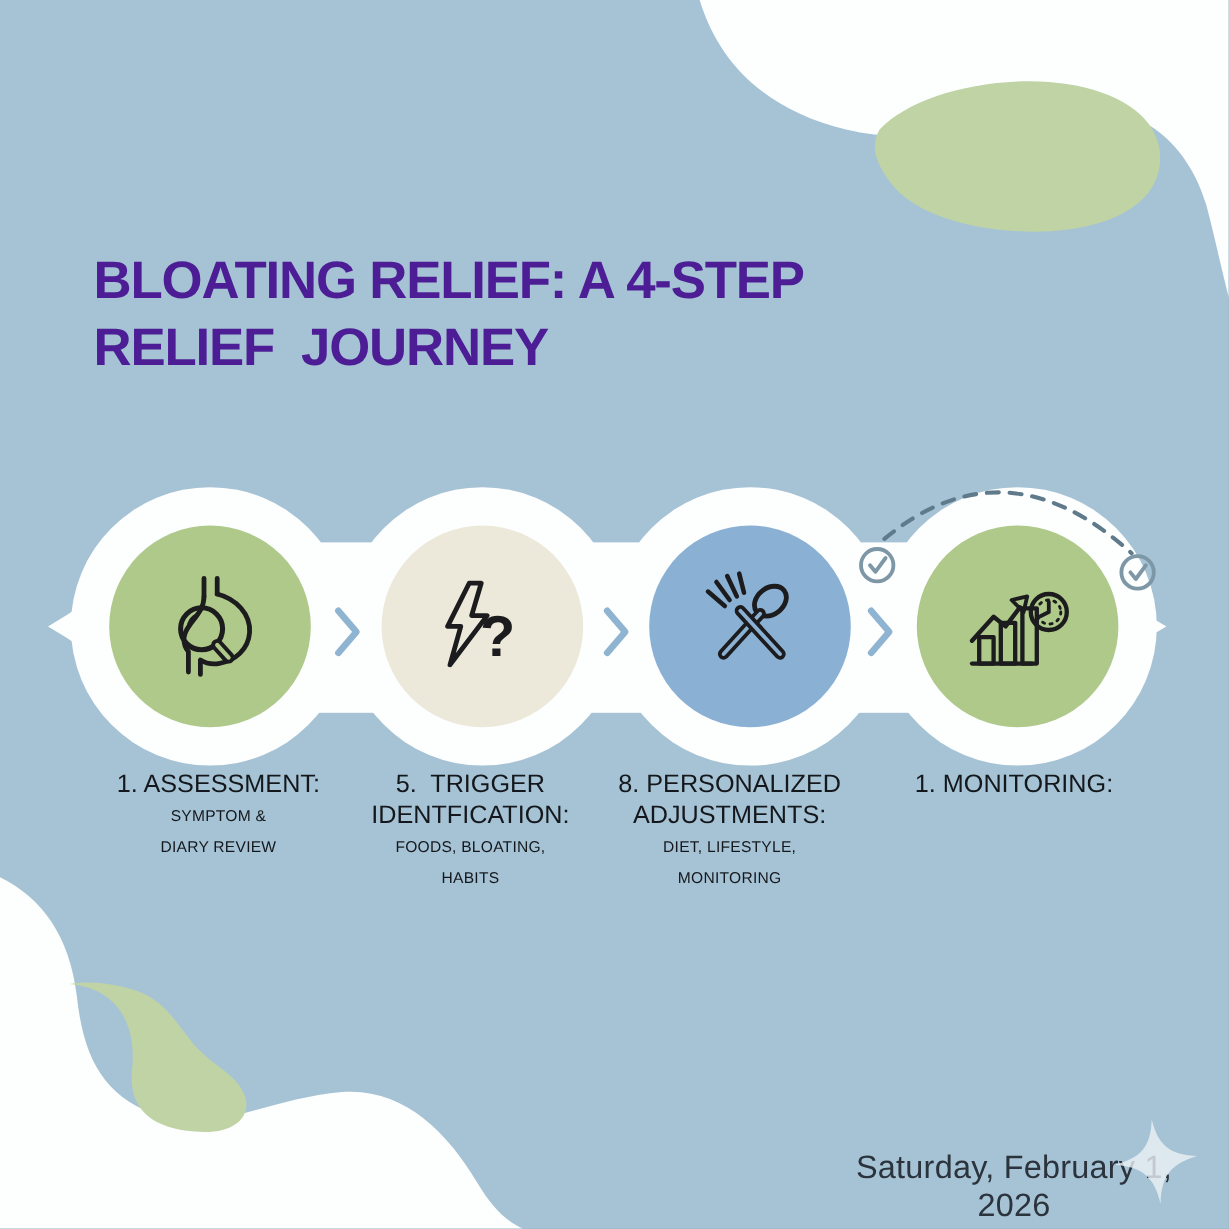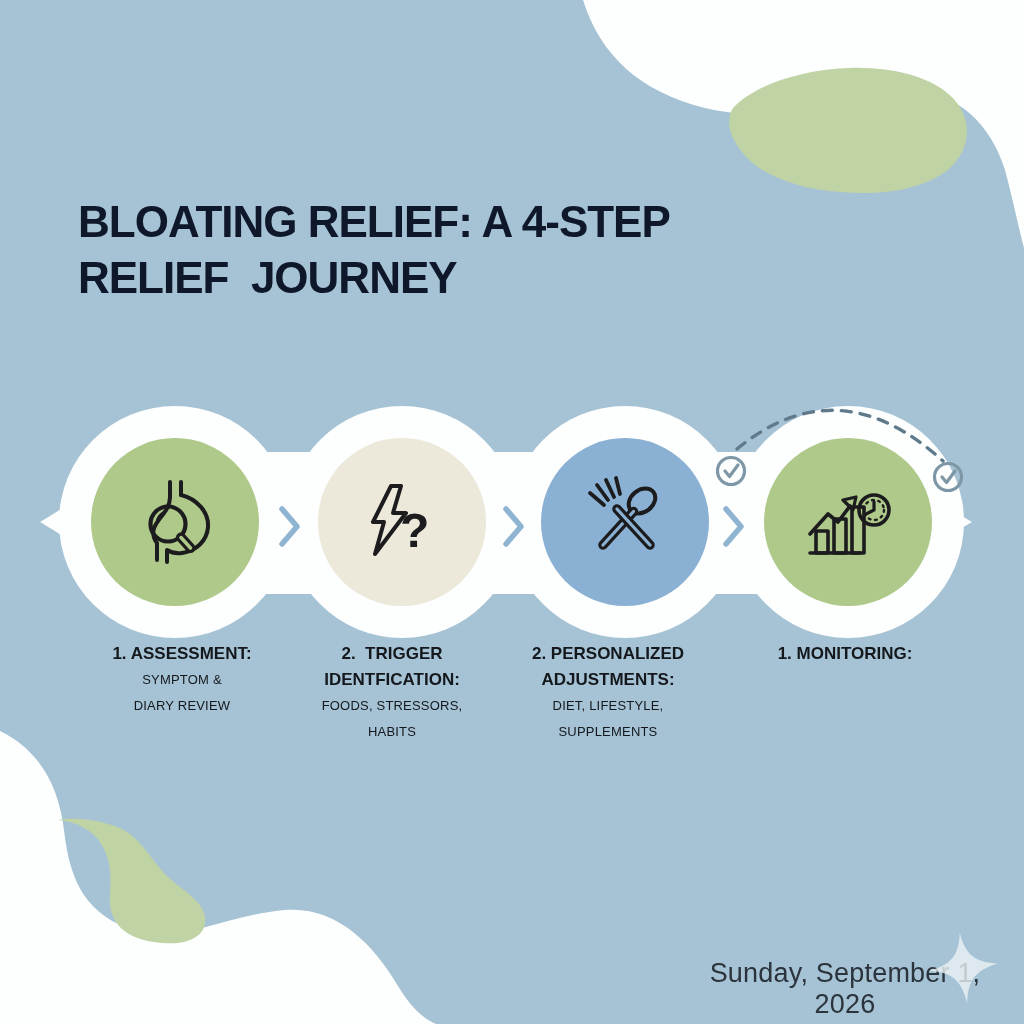--- a/index.html
+++ b/index.html
@@ -2,26 +2,26 @@
 <html><head>
 <meta charset="utf-8">
 <style>
   html,body{margin:0;padding:0;background:#8ea8b8;}
   .canvas{
     position:relative;width:1024px;height:1024px;overflow:hidden;
     font-family:"Liberation Sans",sans-serif;background:#a6c3d5;
   }
   .bg-svg{position:absolute;left:0;top:0;width:1024px;height:1024px;}
   .title{
-    position:absolute;left:78px;top:194px;width:640px;
+    position:absolute;left:78px;top:206px;width:640px;
     font-size:44px;line-height:1.27;font-weight:bold;letter-spacing:-1px;
-    color:#0f172a;white-space:pre-wrap;
+    color:#4c1d95;white-space:pre-wrap;
   }
   .step-label{position:absolute;top:641px;width:250px;text-align:center;color:#14181c;}
-  .step-label .heading{display:block;font-size:17px;font-weight:bold;line-height:26px;white-space:pre-wrap;}
+  .step-label .heading{display:block;font-size:21px;font-weight:normal;line-height:26px;white-space:pre-wrap;}
   .step-label .sub{display:block;font-size:13px;font-weight:normal;line-height:26px;white-space:pre-wrap;letter-spacing:.2px;}
   .label-1{left:57px;}
   .label-2{left:267px;}
   .label-3{left:483px;}
   .label-4{left:720px;}
   .date{
     position:absolute;left:700px;top:958px;width:290px;text-align:center;
     font-size:27px;color:#2b333c;letter-spacing:.2px;
   }
   .sparkle{position:absolute;left:923px;top:926px;width:86px;height:84px;opacity:.78;}
@@ -116,34 +116,34 @@
 
   <div class="title">BLOATING RELIEF: A 4-STEP
 RELIEF  JOURNEY</div>
 
   <div class="step-label label-1">
     <span class="heading">1. ASSESSMENT:</span>
     <span class="sub">SYMPTOM &amp;
 DIARY REVIEW</span>
   </div>
   <div class="step-label label-2">
-    <span class="heading">2.  TRIGGER
+    <span class="heading">5.  TRIGGER
 IDENTFICATION:</span>
-    <span class="sub">FOODS, STRESSORS,
+    <span class="sub">FOODS, BLOATING,
 HABITS</span>
   </div>
   <div class="step-label label-3">
-    <span class="heading">2. PERSONALIZED
+    <span class="heading">8. PERSONALIZED
 ADJUSTMENTS:</span>
     <span class="sub">DIET, LIFESTYLE,
-SUPPLEMENTS</span>
+MONITORING</span>
   </div>
   <div class="step-label label-4">
     <span class="heading">1. MONITORING:</span>
   </div>
 
-  <div class="date">Sunday, September 1, 2026</div>
+  <div class="date">Saturday, February 1, 2026</div>
 
   <svg class="sparkle" viewBox="0 0 85 82">
     <path d="M40,6 C43,29 53,37 74,40 C53,44 43,52 40,76 C37,52 27,44 6,40 C27,37 37,29 40,6 Z" transform="rotate(-6 40 41)" fill="#eef4f7"></path>
   </svg>
 
 </div>
 
 </body></html>

